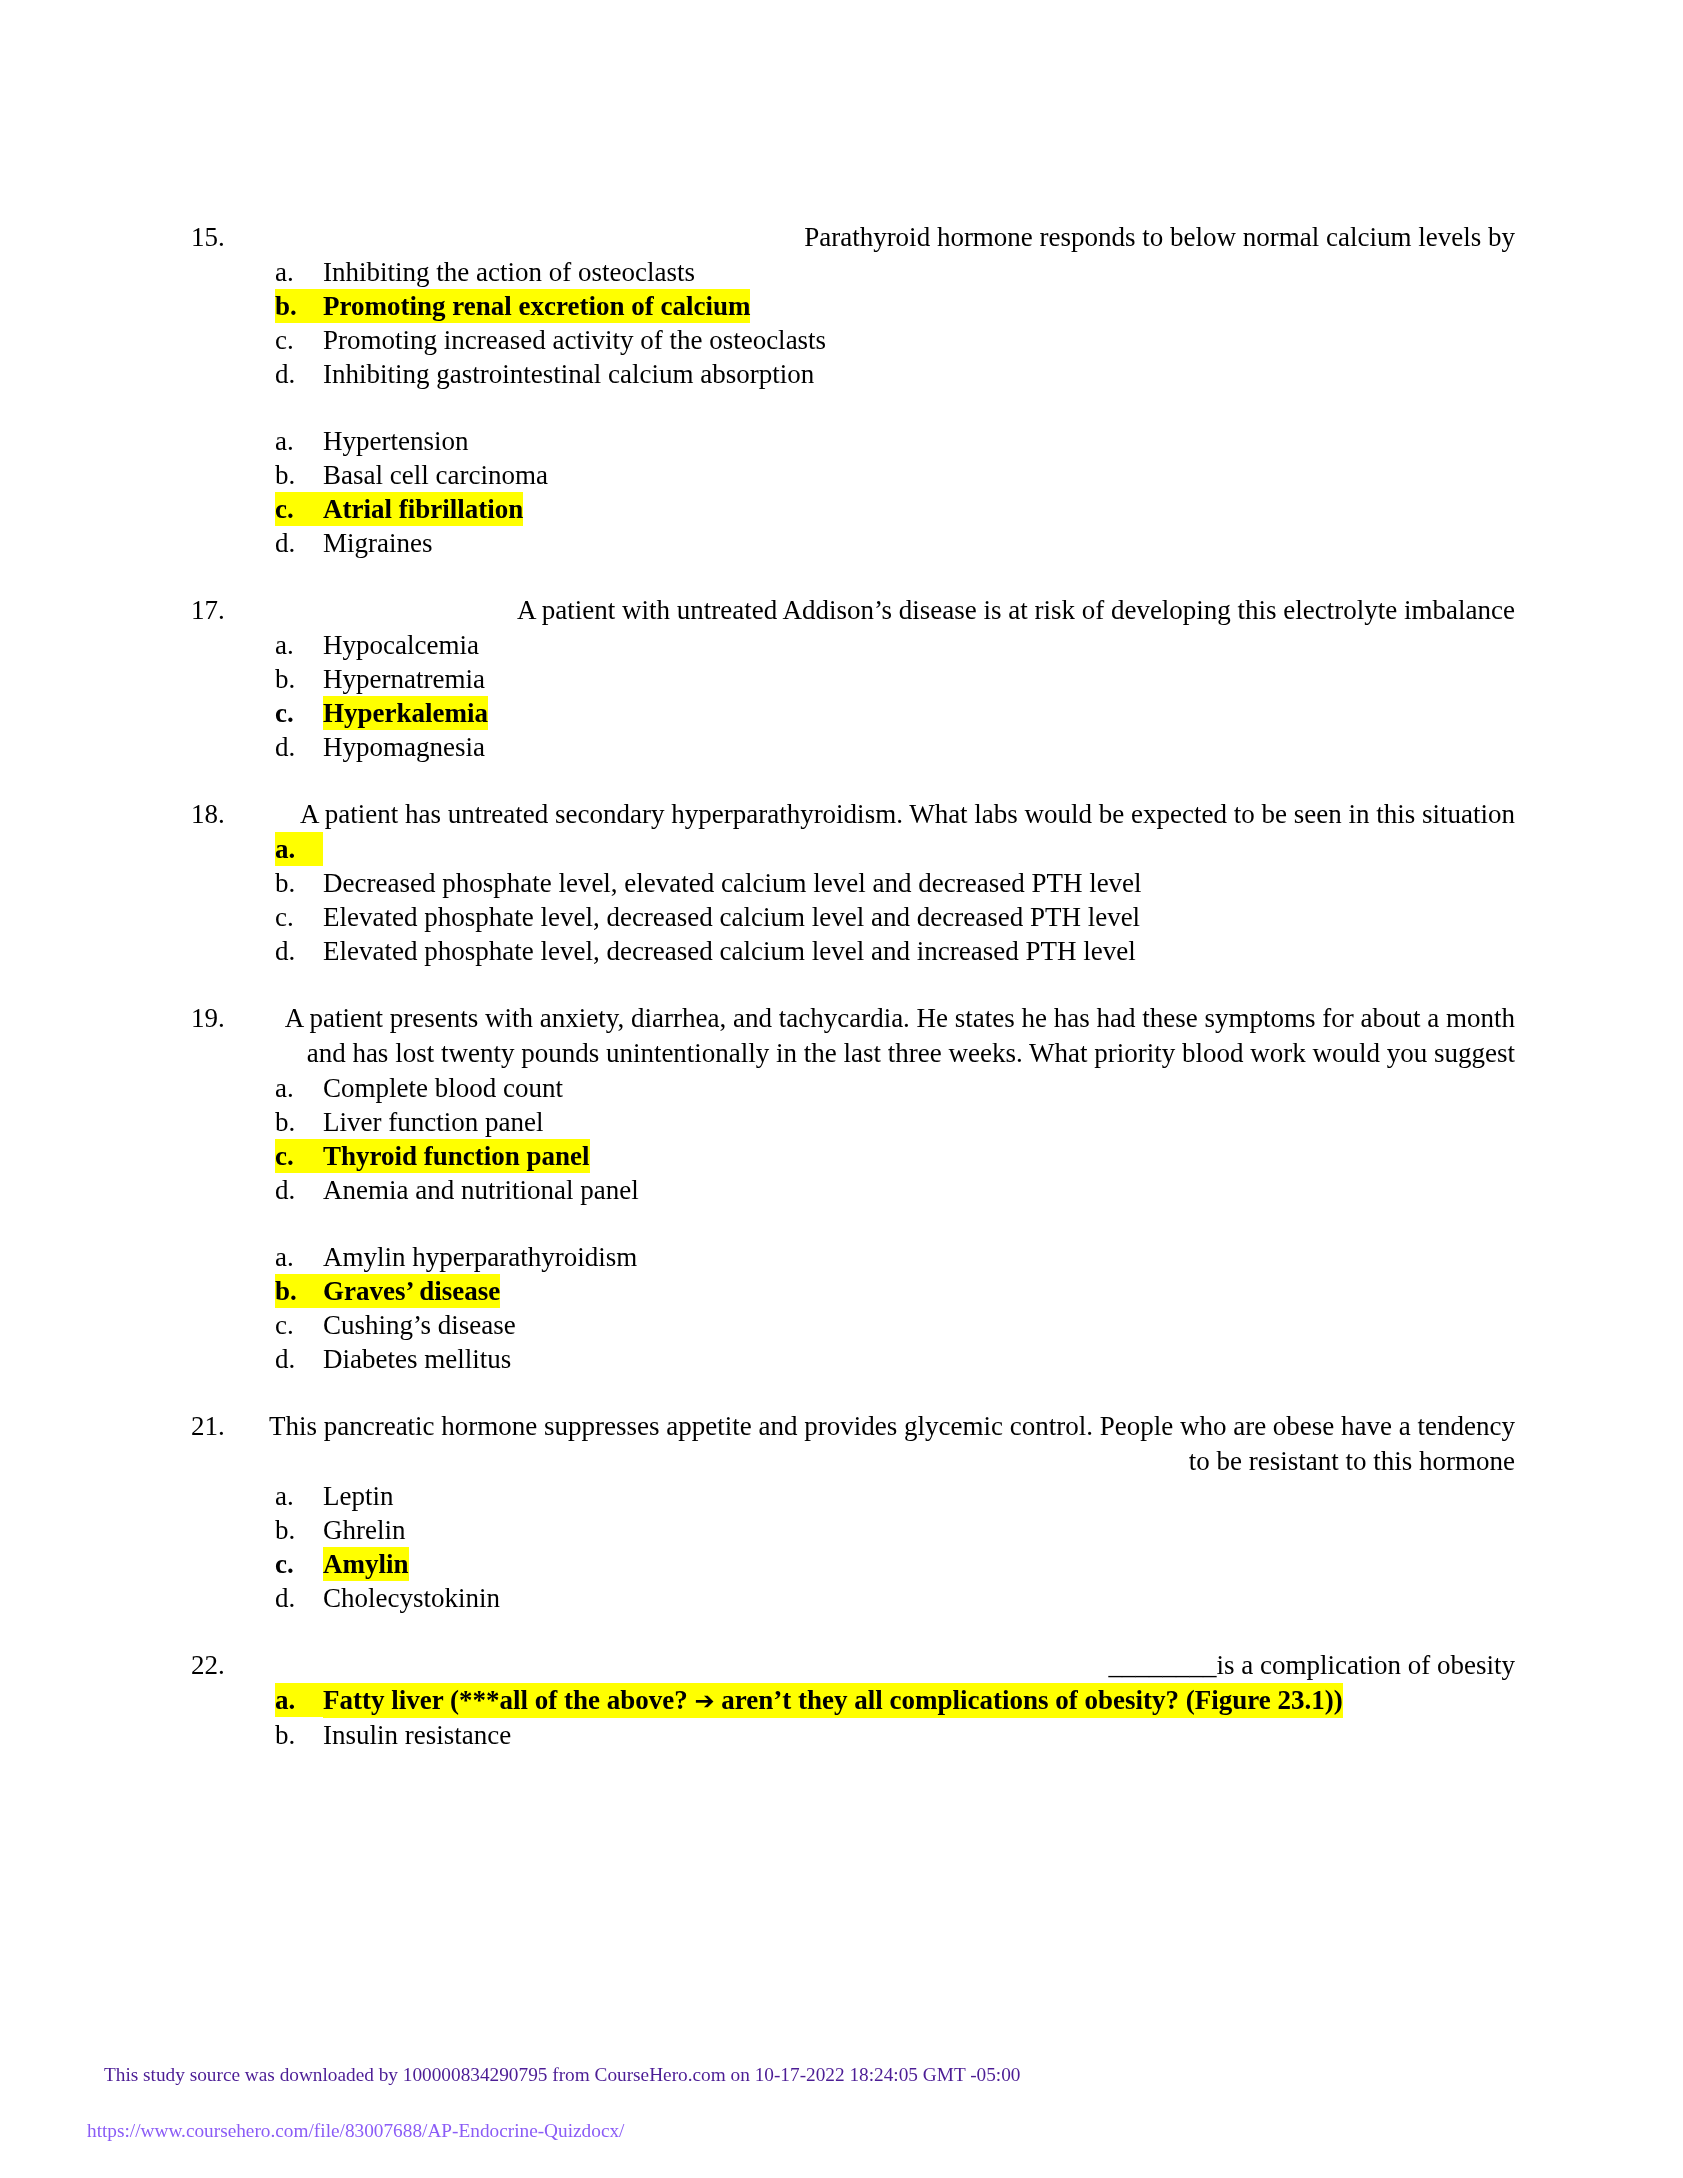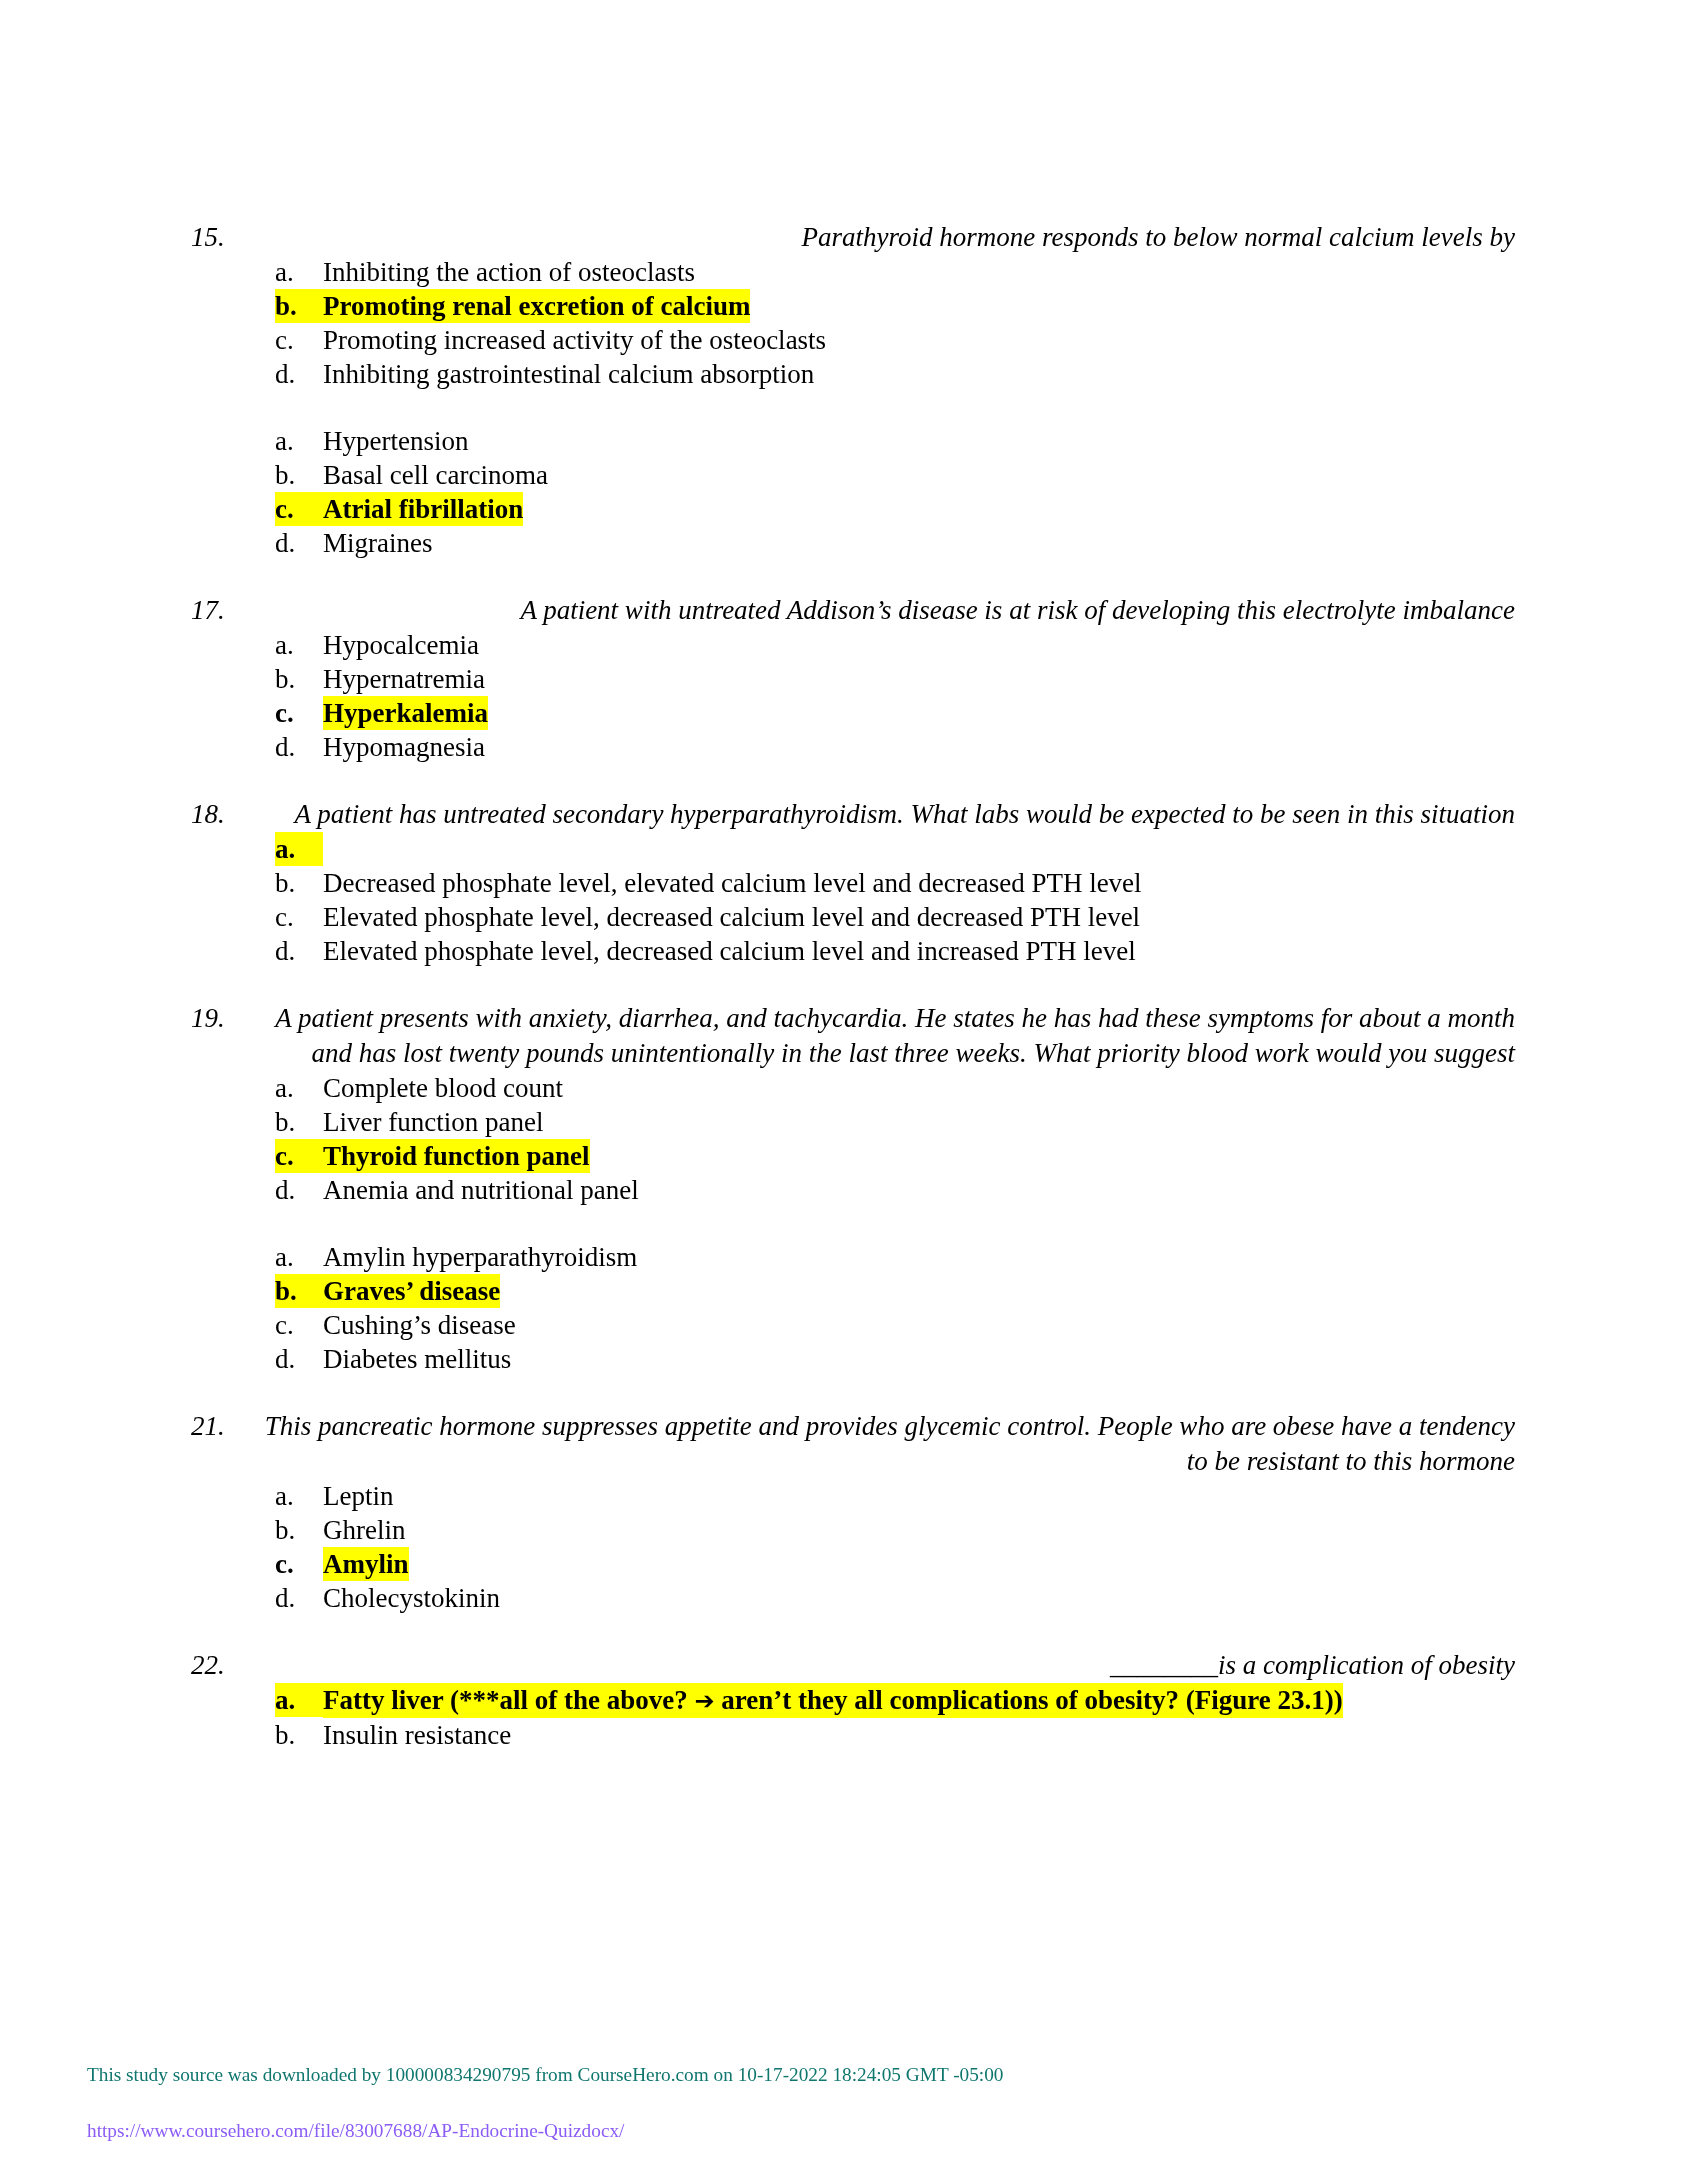--- a/index.html
+++ b/index.html
@@ -31,21 +31,20 @@
   }
   
   .qblock {
     margin-bottom: 33px;
   }
   .qline {
     display: flex;
     align-items: flex-start;
     font-size: 27px;
     line-height: 35px;
-    font-style: italic;
   }
   .qnum {
     width: 51px;
     flex: 0 0 51px;
     text-align: left;
     padding-left: 3px;
   }
   .qtext {
     flex: 1 1 auto;
     text-align: right;
@@ -79,25 +78,25 @@
   }
   .opt.hl .olabel.plain {
     background: transparent;
   }
   .blank {
     letter-spacing: 0px;
   }
   
   .footer {
     position: absolute;
-    left: 87px;
+    left: 104px;
     top: 2062px;
     font-size: 19.3px;
     line-height: 26px;
-    color: #0f766e;
+    color: #4c1d95;
   }
   .footer-url {
     position: absolute;
     left: 87px;
     top: 2118px;
     font-size: 19.3px;
     line-height: 26px;
     color: #8b5cf6;
   }
   .arrow {

